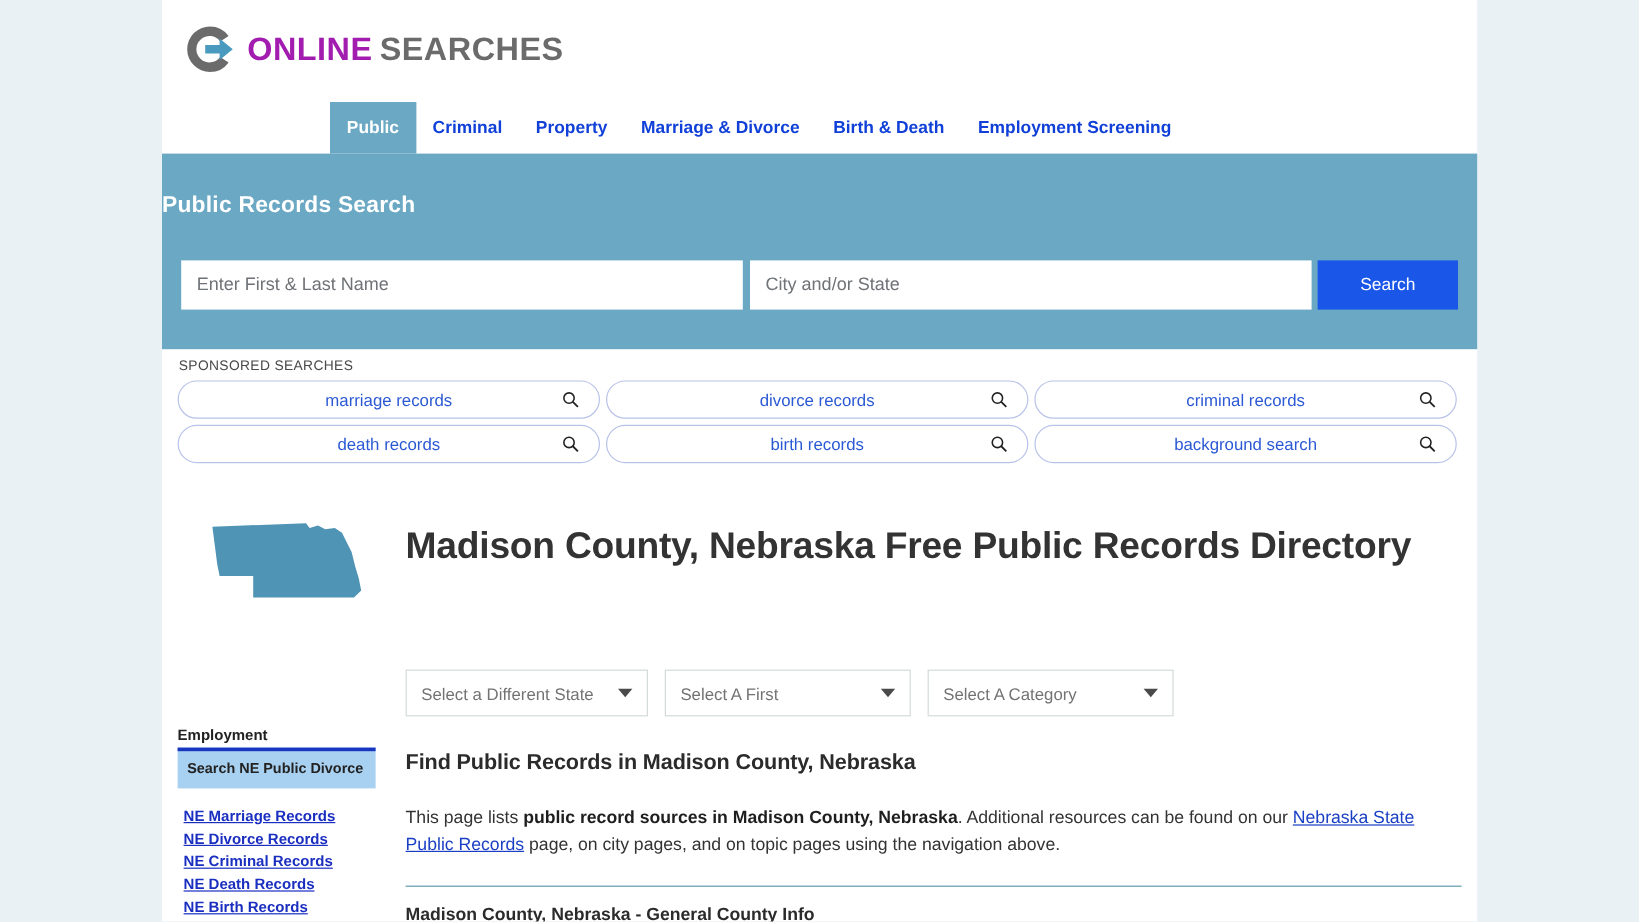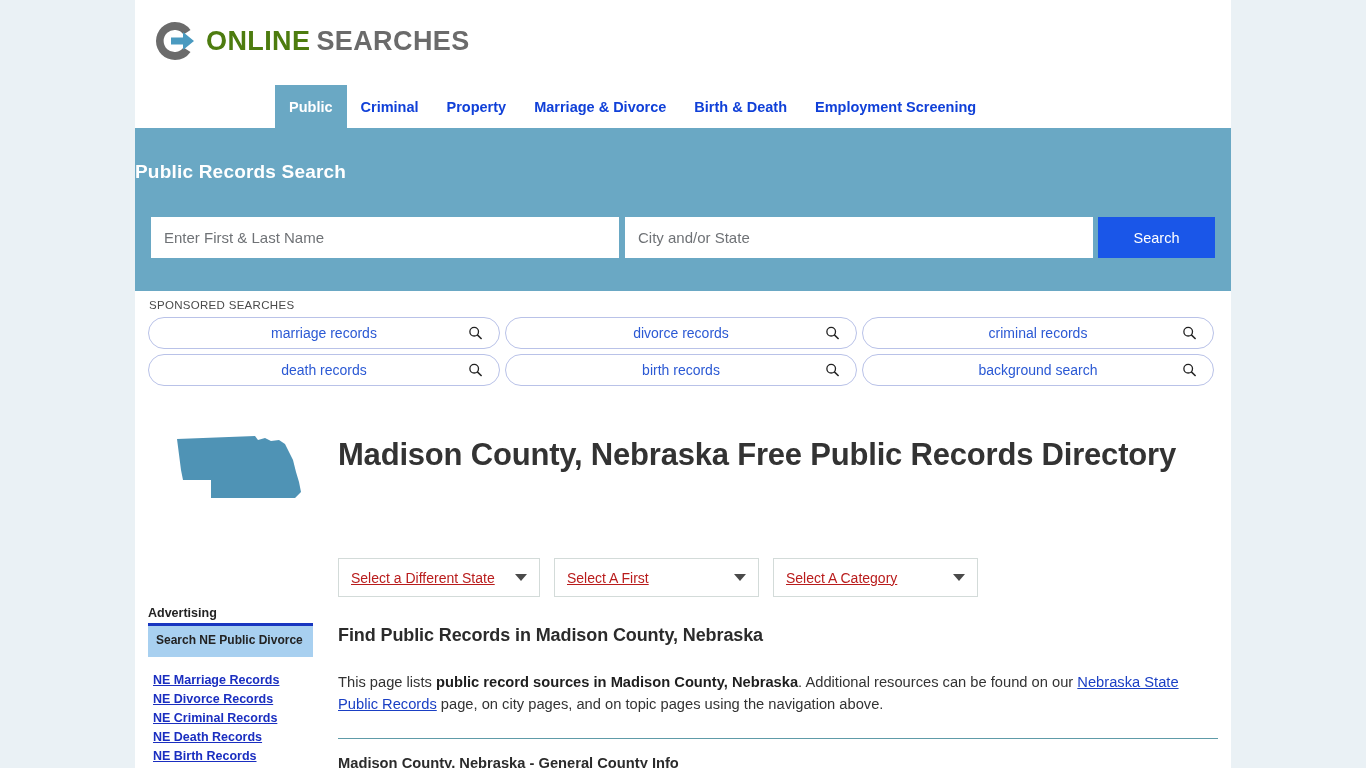--- a/index.html
+++ b/index.html
@@ -39,21 +39,21 @@
   }
   .logo-mark { width: 44px; height: 44px; display: block; }
   .logo-text {
     margin-left: 9px;
     font-size: 27px;
     font-weight: bold;
     letter-spacing: 0.4px;
     line-height: 1;
     white-space: nowrap;
   }
-  .logo-online { color: #4d7c0f; text-align: right; }
+  .logo-online { color: #a21caf; text-align: right; }
   .logo-searches { color: #6b6b6b; margin-left: 6px; }
 
   
   .navbar {
     position: absolute;
     left: 0;
     top: 85px;
     width: 1096px;
     height: 43px;
     display: flex;
@@ -206,23 +206,22 @@
     align-items: center;
     justify-content: space-between;
     padding: 0 12px;
     cursor: pointer;
   }
   .sel-state { width: 202px; }
   .sel-county { width: 205px; }
   .sel-category { width: 205px; }
   .sel-label {
     font-size: 14px;
-    color: #b91c1c;
+    color: #737373;
     white-space: nowrap;
-    text-decoration: underline;
   }
   .caret {
     width: 0; height: 0;
     border-left: 6px solid transparent;
     border-right: 6px solid transparent;
     border-top: 7px solid #4a4a4a;
     margin-left: 10px;
     flex-shrink: 0;
   }
 
@@ -395,21 +394,21 @@
         <span class="sel-label">Select A First</span>
         <span class="caret"></span>
       </div>
       <div class="sel sel-category">
         <span class="sel-label">Select A Category</span>
         <span class="caret"></span>
       </div>
     </div>
 
     <div class="sidebar">
-      <div class="ad-heading">Advertising</div>
+      <div class="ad-heading">Employment</div>
       <div class="ad-box">
         <div class="ad-box-text">Search NE Public Divorce</div>
       </div>
       <div class="side-links">
         <a class="side-link">NE Marriage Records</a>
         <a class="side-link">NE Divorce Records</a>
         <a class="side-link">NE Criminal Records</a>
         <a class="side-link">NE Death Records</a>
         <a class="side-link">NE Birth Records</a>
       </div>

